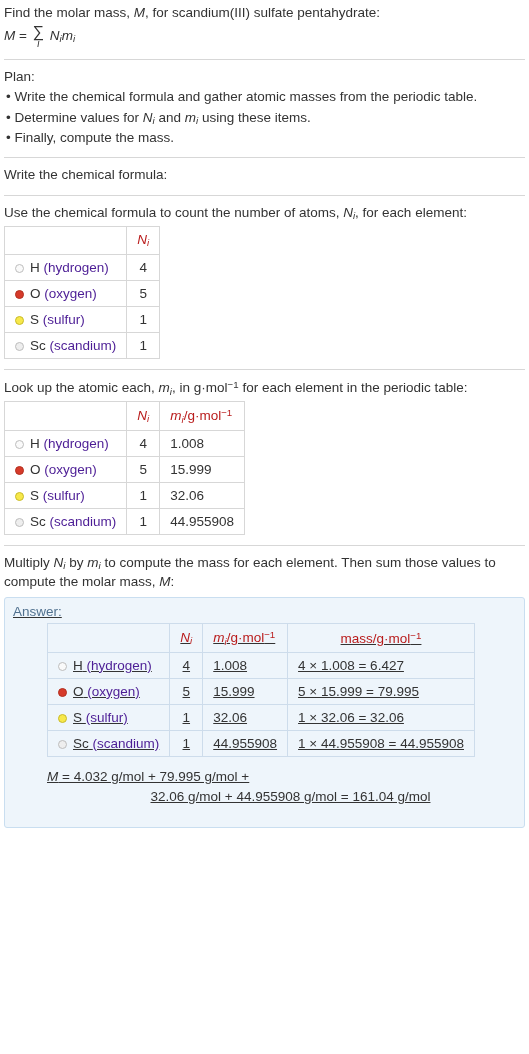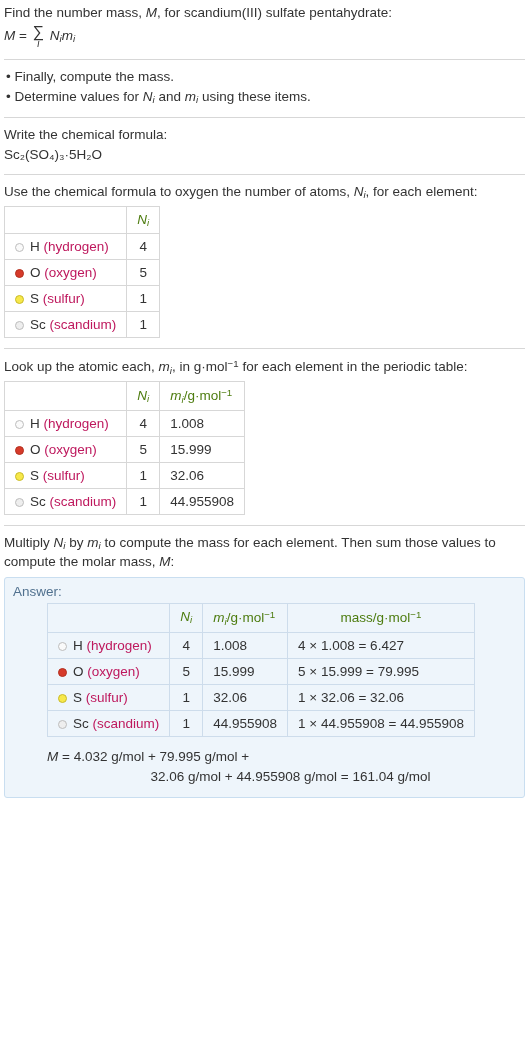--- a/index.html
+++ b/index.html
@@ -19,21 +19,21 @@
     line-height: 1.35;
   }
   .hr {
     border: none;
     border-top: 1px solid #d7d7d7;
     margin: 10px 0 8px 0;
   }
   .ital { font-style: italic; }
   .sub { font-size: 0.72em; vertical-align: -0.25em; }
   .sup { font-size: 0.72em; vertical-align: 0.45em; }
-  .faded { color: #be185d; }
+  .faded { color: #4c1d95; }
   .indent { padding-left: 2px; }
 
   .sigma {
     display: inline-block;
     vertical-align: middle;
     text-align: center;
     line-height: 1;
     margin: 0 2px;
   }
   .sigma .sym { font-size: 16px; line-height: 1; }
@@ -44,21 +44,21 @@
     margin: 4px 0 6px 0;
   }
   table.data th, table.data td {
     border: 1px solid #d7d7d7;
     padding: 5px 10px;
     text-align: left;
     font-weight: normal;
     white-space: nowrap;
   }
   table.data th {
-    color: #4d7c0f;
+    color: #b91c1c;
   }
   table.data td.center, table.data th.center {
     text-align: center;
   }
 
   .swatch {
     display: inline-block;
     width: 9px;
     height: 9px;
     border-radius: 50%;
@@ -69,21 +69,22 @@
   .sw-h   { background: #fafafa; border: 1px solid #bdbdbd; }
   .sw-o   { background: #d63a2a; border: 1px solid #b3301f; }
   .sw-s   { background: #f7e84a; border: 1px solid #c9bb2a; }
   .sw-sc  { background: #eeeeee; border: 1px solid #bdbdbd; }
 
   .answer {
     background: #eef5fb;
     border: 1px solid #c9def0;
     border-radius: 3px;
     margin: 6px 0 4px 0;
-    padding: 6px 8px 10px 8px;
+    padding: 6px 8px 20px 8px;
+    text-decoration: underline;
   }
   .answer-label {
     color: #51718f;
     margin-bottom: 4px;
   }
   .answer .inner {
     padding-left: 34px;
   }
   table.answer-table th, table.answer-table td {
     border: 1px solid #cddceb;
@@ -93,43 +94,44 @@
     line-height: 1.5;
   }
   .final .l2 { padding-left: 18px; display:block;text-align:center; }
 </style>
 </head>
 <body>
 
 <div class="page">
 
   <div class="line">
-    <span>Find the number mass, </span><span class="ital">M</span><span>, for scandium(III) sulfate pentahydrate:</span>
+    <span>Find the molar mass, </span><span class="ital">M</span><span>, for scandium(III) sulfate pentahydrate:</span>
   </div>
   <div class="line">
     <span class="ital">M</span><span> = </span><span class="sigma"><span class="sym">∑</span><span class="isub">i</span></span>
     <span class="ital">N</span><span class="ital sub">i</span><span class="ital">m</span><span class="ital sub">i</span>
   </div>
 
   <hr class="hr">
 
-  <div class="line indent">• Finally, compute the mass.</div>
+  <div class="line">Plan:</div>
+  <div class="line indent">• Write the chemical formula and gather atomic masses from the periodic table.</div>
   <div class="line indent">
     <span>• Determine values for </span><span class="ital">N</span><span class="ital sub">i</span><span> and </span><span class="ital">m</span><span class="ital sub">i</span><span> using these items.</span>
   </div>
+  <div class="line indent">• Finally, compute the mass.</div>
 
   <hr class="hr">
 
   <div class="line">Write the chemical formula:</div>
-  <div class="line">Sc₂(SO₄)₃·5H₂O</div>
-
-  <hr class="hr">
-
-  <div class="line">
-    <span>Use the chemical formula to oxygen the number of atoms, </span><span class="ital">N</span><span class="ital sub">i</span><span>, for each element:</span>
+
+  <hr class="hr">
+
+  <div class="line">
+    <span>Use the chemical formula to count the number of atoms, </span><span class="ital">N</span><span class="ital sub">i</span><span>, for each element:</span>
   </div>
   <table class="data">
     <tbody>
         <tr>
       <th></th>
       <th class="center"><span class="ital">N</span><span class="ital sub">i</span></th>
     </tr>
     <tr>
       <td><span class="swatch sw-h"></span><span>H</span> <span class="faded">(hydrogen)</span></td>
       <td class="center">4</td>

